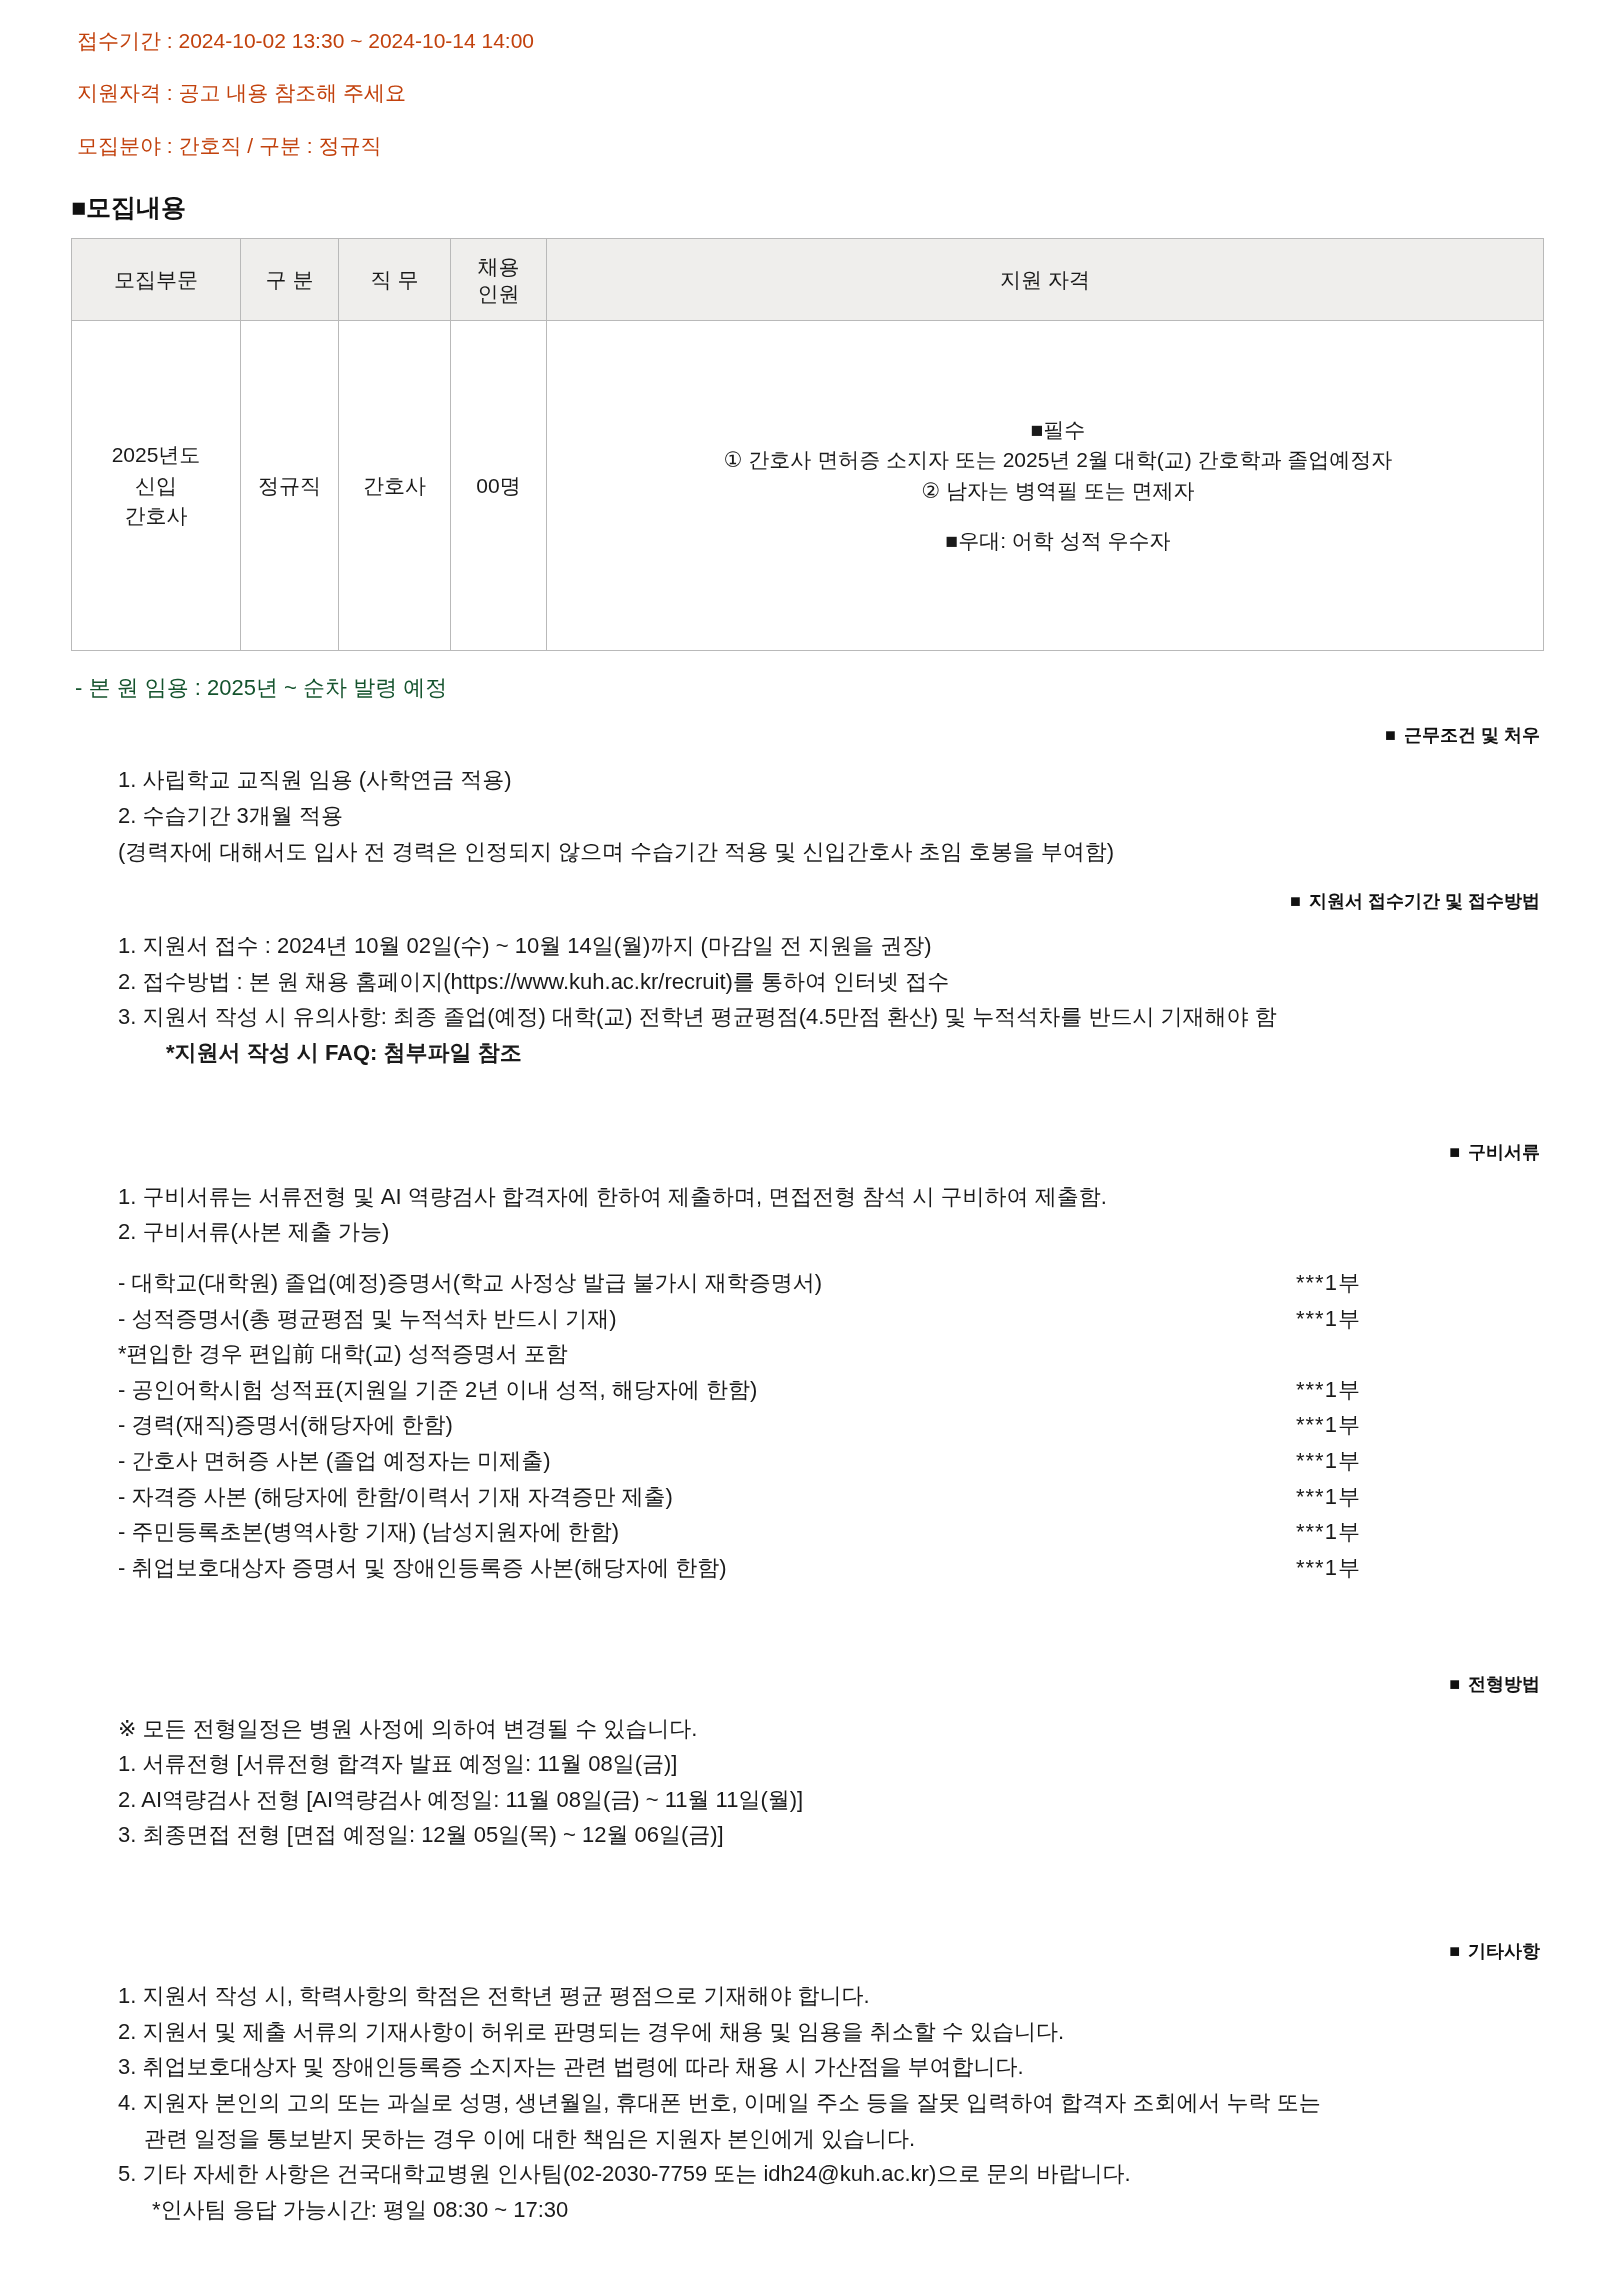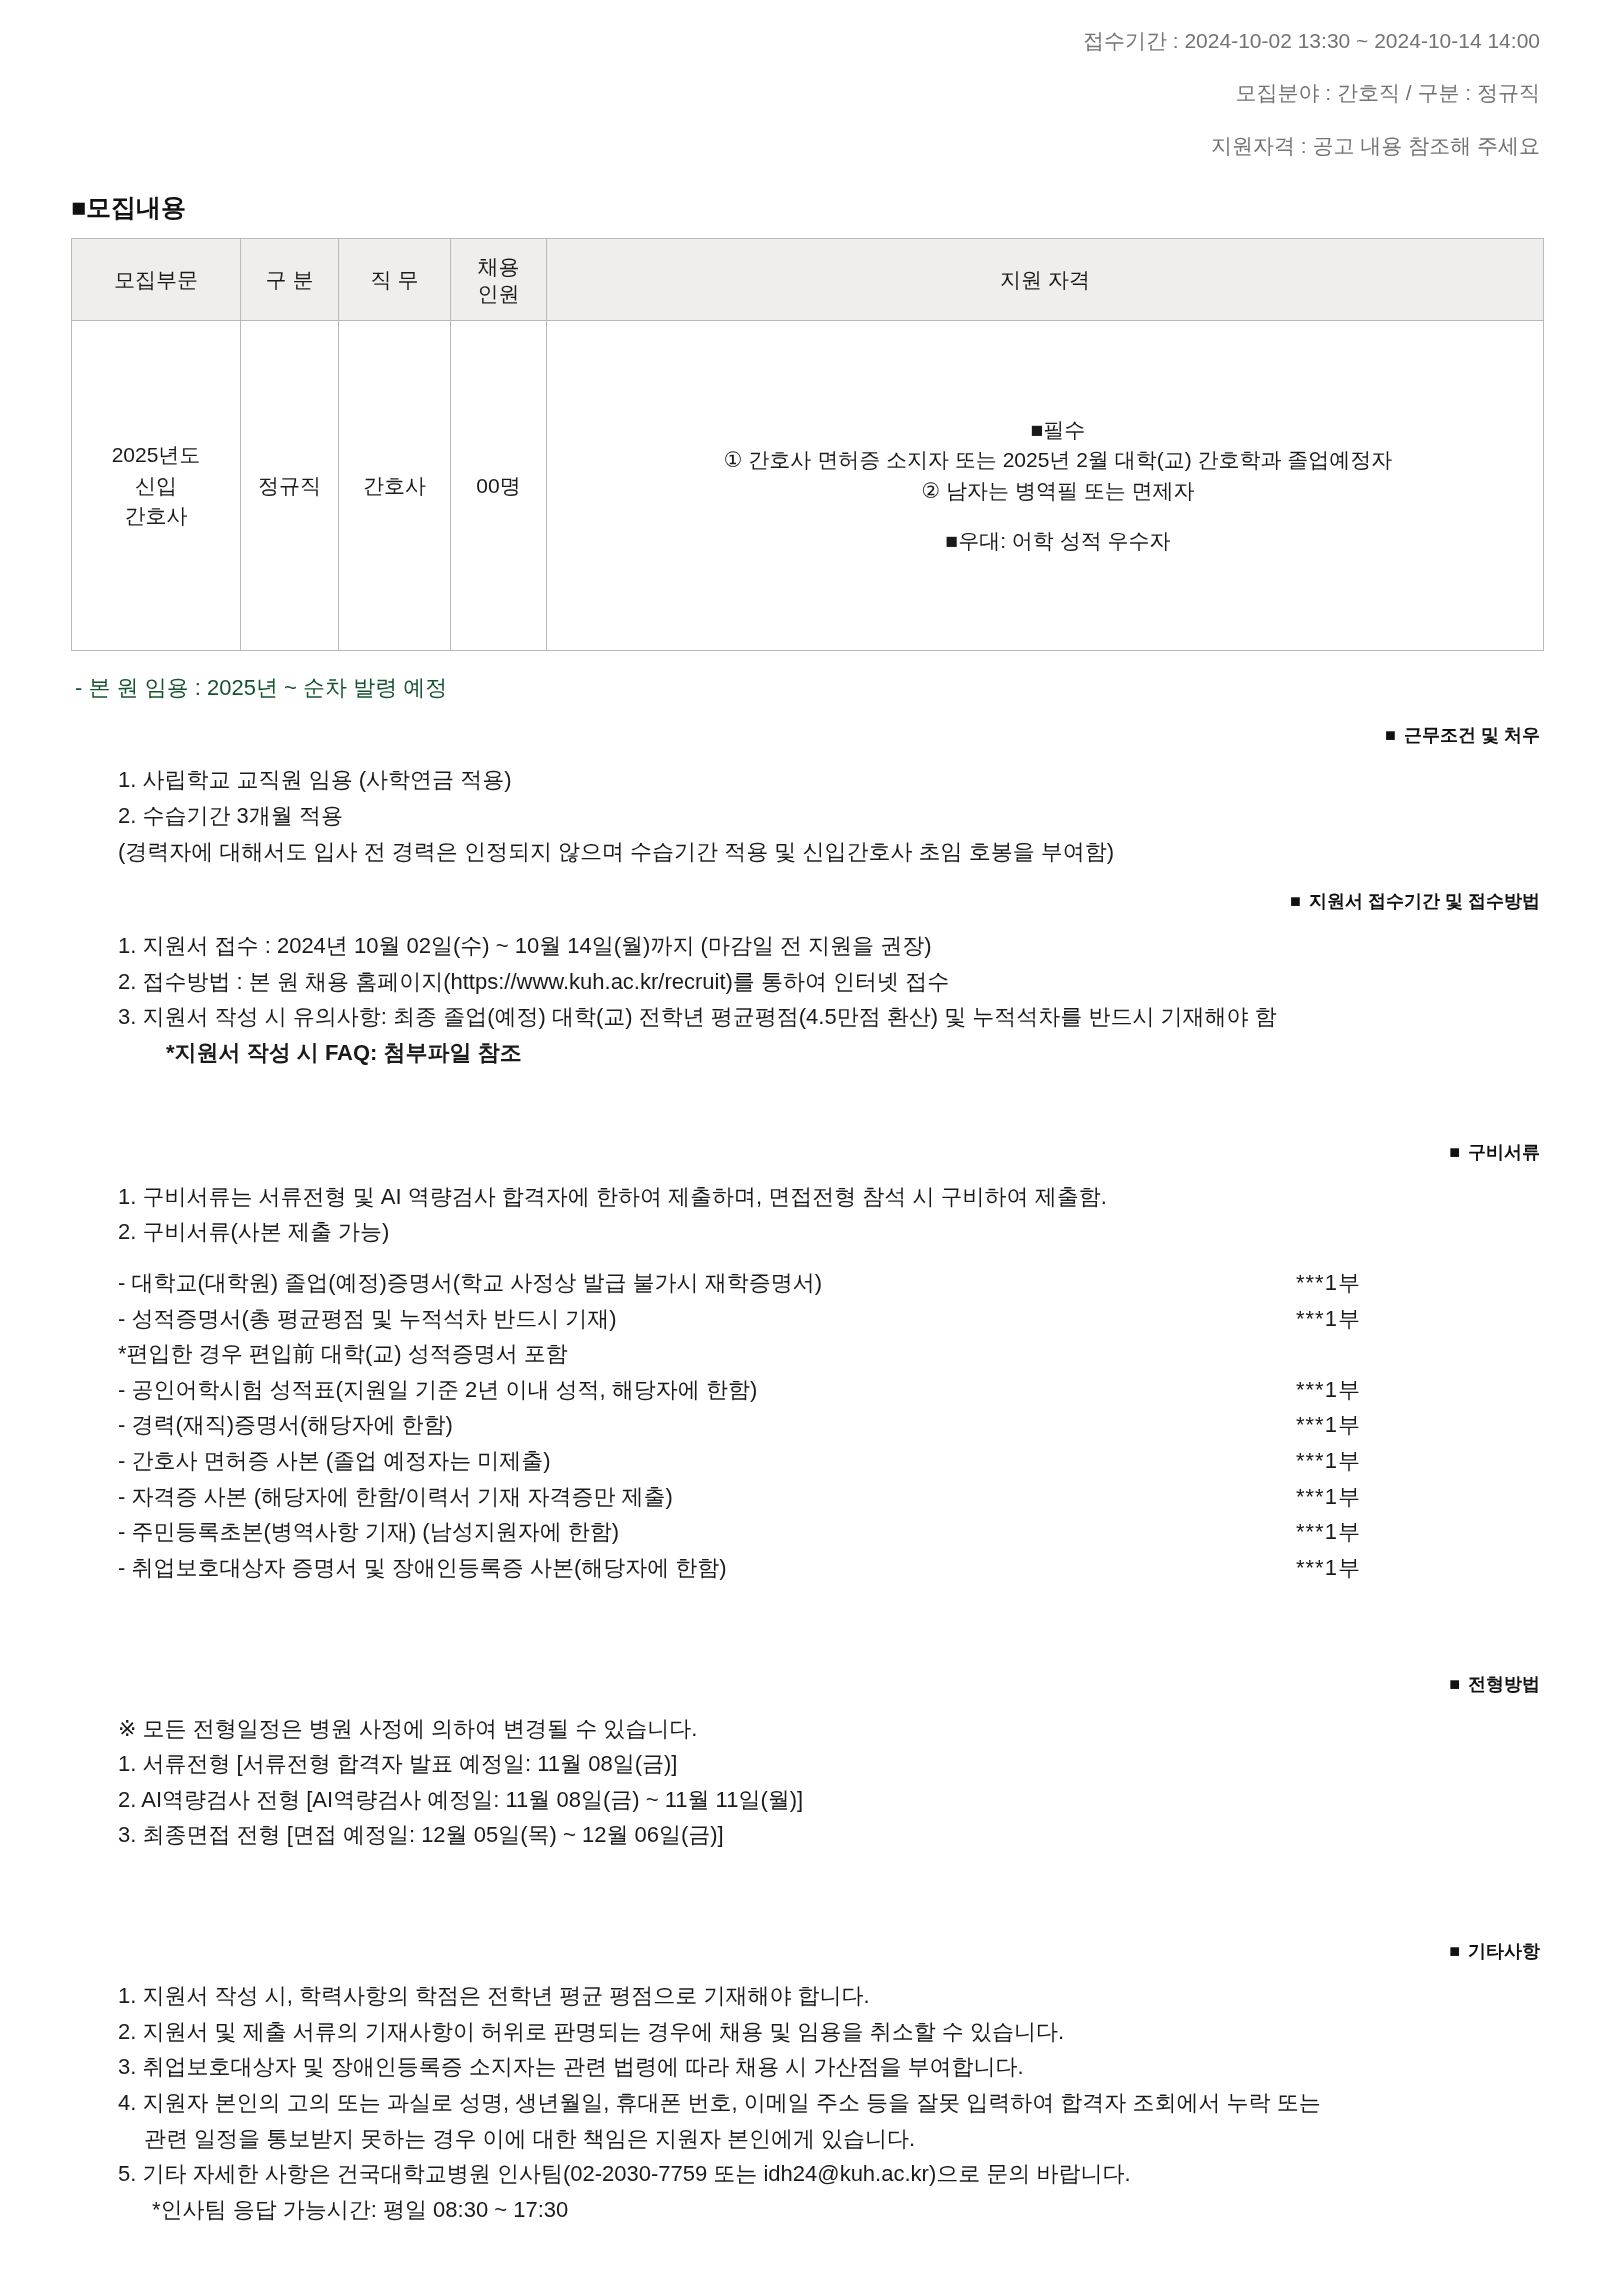--- a/index.html
+++ b/index.html
@@ -15,22 +15,21 @@
   }
   .page {
     width: 1619px;
     box-sizing: border-box;
     padding: 22px 79px 40px 69px;
   }
   .meta-line {
     font-size: 21px;
     line-height: 1.45;
     margin: 0 0 22px 8px;
-    color: #737373;
-    text-align: right;
+    color: #c2410c;
   }
   .meta-line:first-child { margin-top: 4px; }
 
   .section-head-sq {
     font-size: 25px;
     font-weight: bold;
     margin: 30px 0 14px 2px;
     color: #111;
   }
   .section-head {
@@ -108,22 +107,22 @@
   .doc-row .count { flex: 0 0 auto; letter-spacing: 1px; }
   .spacer-md { height: 34px; }
   .spacer-lg { height: 51px; }
 </style>
 </head>
 <body>
 
 <div class="page">
 
   <div class="meta-line">접수기간 : 2024-10-02 13:30 ~ 2024-10-14 14:00</div>
+  <div class="meta-line">지원자격 : 공고 내용 참조해 주세요</div>
   <div class="meta-line">모집분야 : 간호직 / 구분 : 정규직</div>
-  <div class="meta-line">지원자격 : 공고 내용 참조해 주세요</div>
 
   <div class="section-head-sq">■모집내용</div>
 
   <table class="recruit">
     <thead>
       <tr>
         <th class="col1">모집부문</th>
         <th class="col2">구 분</th>
         <th class="col3">직 무</th>
         <th class="col4">

